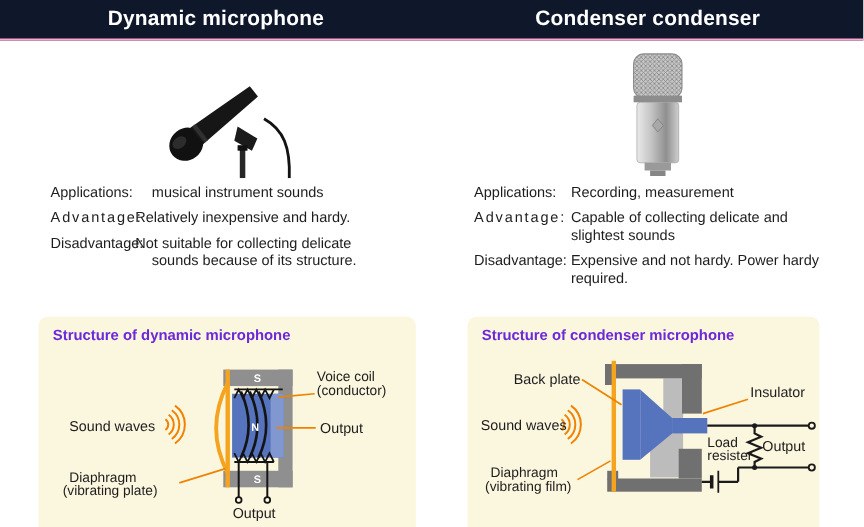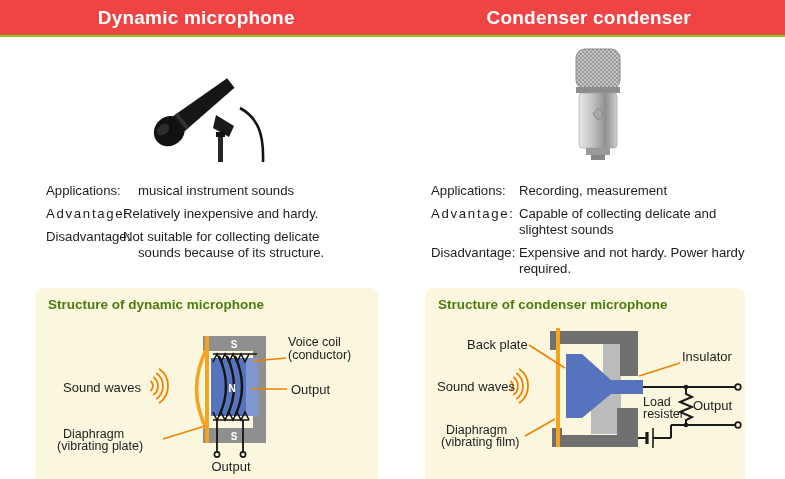--- a/index.html
+++ b/index.html
@@ -3,47 +3,47 @@
 <meta charset="utf-8">
 <style>
   html,body{margin:0;padding:0;}
   body{
     width:785px;height:479px;position:relative;overflow:hidden;
     background:#ffffff;font-family:"Liberation Sans",sans-serif;
   }
   
   .header{
     position:absolute;left:0;top:0;width:785px;height:35px;
-    background:#ef4444;border-bottom:2px solid #84cc16;display:flex;
+    background:#0f172a;border-bottom:2px solid #f9a8d4;display:flex;
   }
   .header-cell{
     width:50%;display:flex;align-items:center;justify-content:center;
     color:#ffffff;font-weight:bold;font-size:19px;letter-spacing:.2px;
   }
   
   .mic-photo{position:absolute;}
   .mic-photo.left{left:112px;top:42px;}
   .mic-photo.right{left:543px;top:44px;}
   
-  .specs{position:absolute;top:183px;color:#1d1d1d;font-size:13.2px;line-height:16px;}
+  .specs{position:absolute;top:167px;color:#1d1d1d;font-size:13.2px;line-height:16px;}
   .specs.left{left:46px;width:335px;}
   .specs.right{left:431px;width:345px;}
   .spec-row{display:grid;margin-bottom:7px;}
   .specs.left .spec-row{grid-template-columns:77px 1fr;}
   .specs.right .spec-row{grid-template-columns:88px 1fr;}
   .spec-label.spaced{letter-spacing:1.7px;}
   .line2.indent{padding-left:15px;}
   
   .panel{
     position:absolute;top:288px;height:200px;background:#fbf6de;border-radius:8px;
   }
   .panel.left{left:35px;width:343px;}
   .panel.right{left:425px;width:320px;}
   .panel-title{
-    position:absolute;left:13px;top:9px;font-weight:bold;font-size:13.5px;color:#4d7c0f;
+    position:absolute;left:13px;top:9px;font-weight:bold;font-size:13.5px;color:#6d28d9;
   }
   .panel svg{position:absolute;left:0;top:0;}
   svg text{font-family:"Liberation Sans",sans-serif;}
   .diag-label{font-size:13px;fill:#1d1d1d;}
   .diag-label.small{font-size:12.5px;}
   .pole-label{font-size:10px;font-weight:bold;fill:#ffffff;}
 </style>
 </head>
 <body>
 

